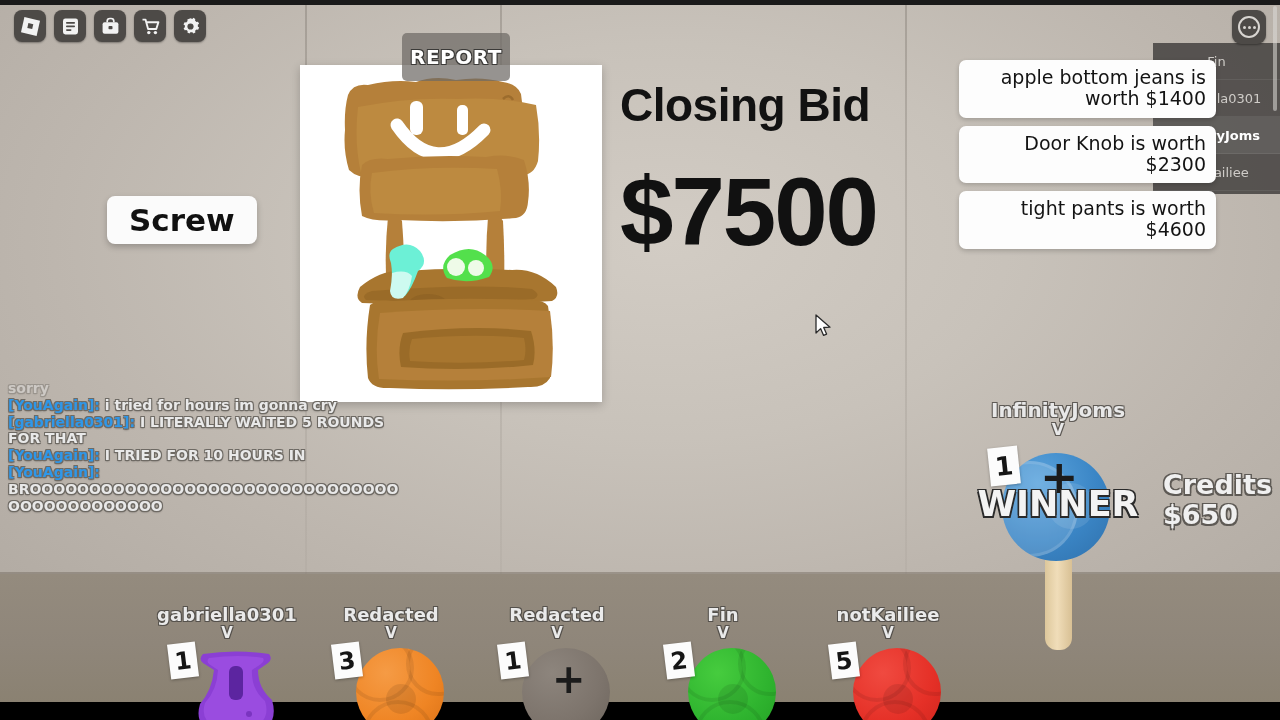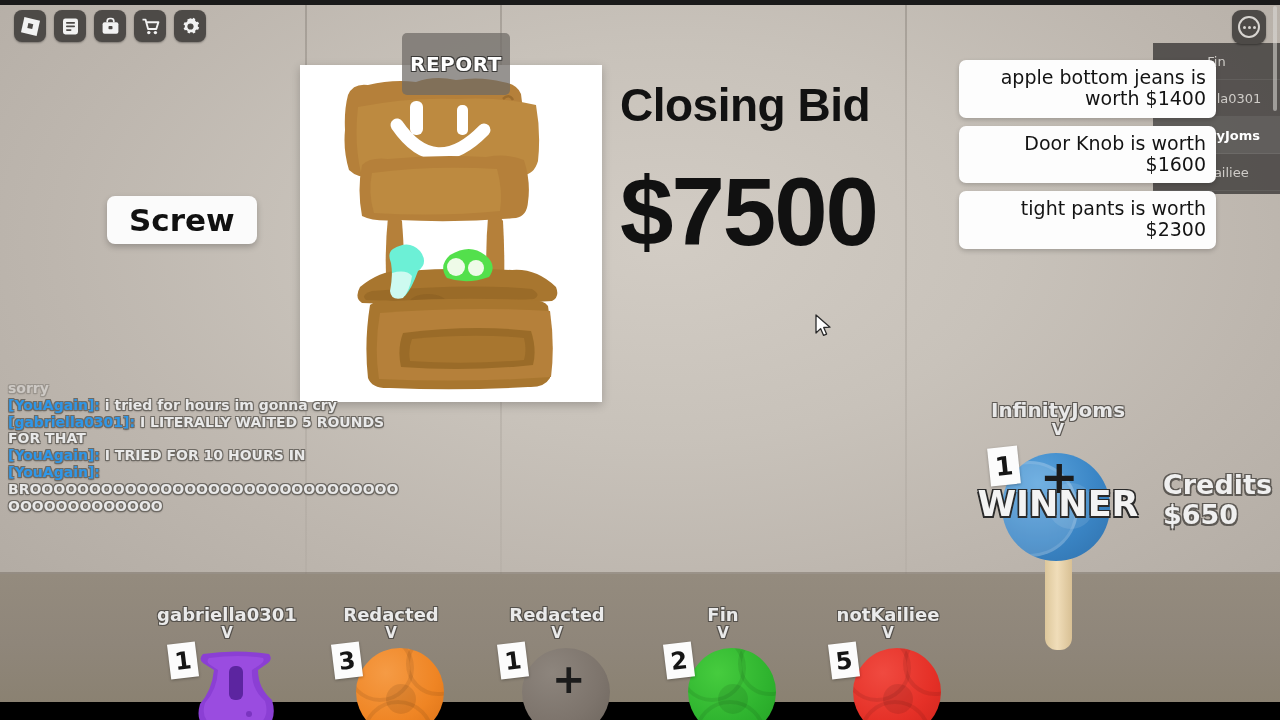--- a/index.html
+++ b/index.html
@@ -53,21 +53,21 @@
   }
   #more-btn .ring {
     width:22px; height:22px; border-radius:50%; border:2px solid #d8d5d1;
     display:flex; align-items:center; justify-content:center; gap:2px;
   }
   #more-btn .dot { width:3px; height:3px; border-radius:50%; background:#d8d5d1; }
 
   
   #report-label {
     position:absolute; left:402px; top:33px; z-index:30;
-    padding:19px 8px; border-radius:5px; background:rgba(110,106,101,.72);
+    padding:12px 8px; border-radius:5px; background:rgba(110,106,101,.72);
     color:#fff; font-size:20px; font-weight:bold; letter-spacing:.5px;
     font-family:"DejaVu Sans", sans-serif;
     text-shadow:-1px -1px 0 #3b3a38, 1px -1px 0 #3b3a38, -1px 1px 0 #3b3a38, 1px 1px 0 #3b3a38;
   }
 
   
   #drawing-canvas {
     position:absolute; left:300px; top:65px; width:302px; height:337px;
     background:#fff; z-index:20; box-shadow:0 3px 9px rgba(0,0,0,.22);
   }
@@ -338,22 +338,22 @@
   <div id="player-list">
     <div class="pl-row">Fin</div>
     <div class="pl-row">gabriella0301</div>
     <div class="pl-row me">InfinityJoms</div>
     <div class="pl-row">notKailiee</div>
   </div>
   <div id="pl-scroll"></div>
 
   <div id="notif-stack">
     <div class="notif-card">apple bottom jeans is worth $1400</div>
-    <div class="notif-card">Door Knob is worth $1600</div>
-    <div class="notif-card">tight pants is worth $2300</div>
+    <div class="notif-card">Door Knob is worth $2300</div>
+    <div class="notif-card">tight pants is worth $4600</div>
   </div>
 
   <div id="chat">
     <div class="chat-line faded">
       <span class="who"></span><span>sorry</span>
     </div>
     <div class="chat-line">
       <span class="who">[YouAgain]:</span><span> i tried for hours im gonna cry</span>
     </div>
     <div class="chat-line">

